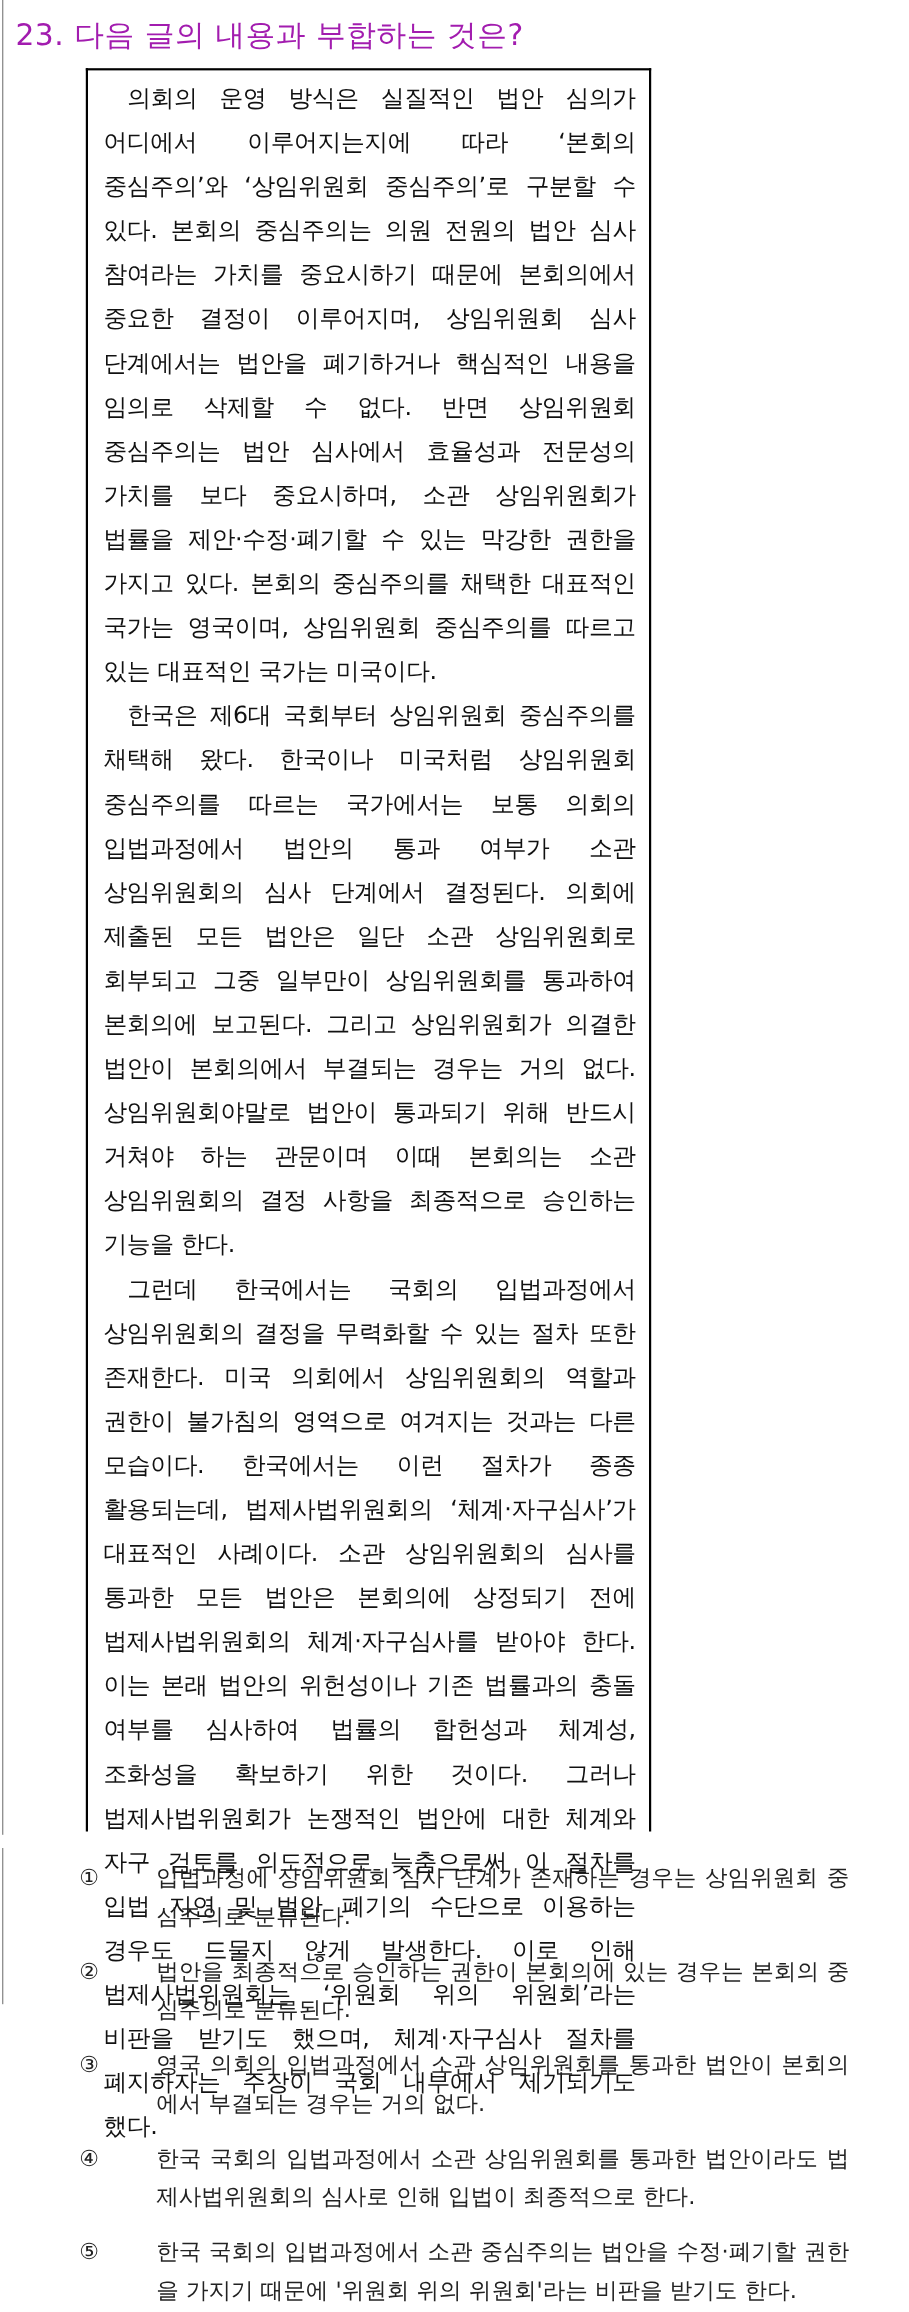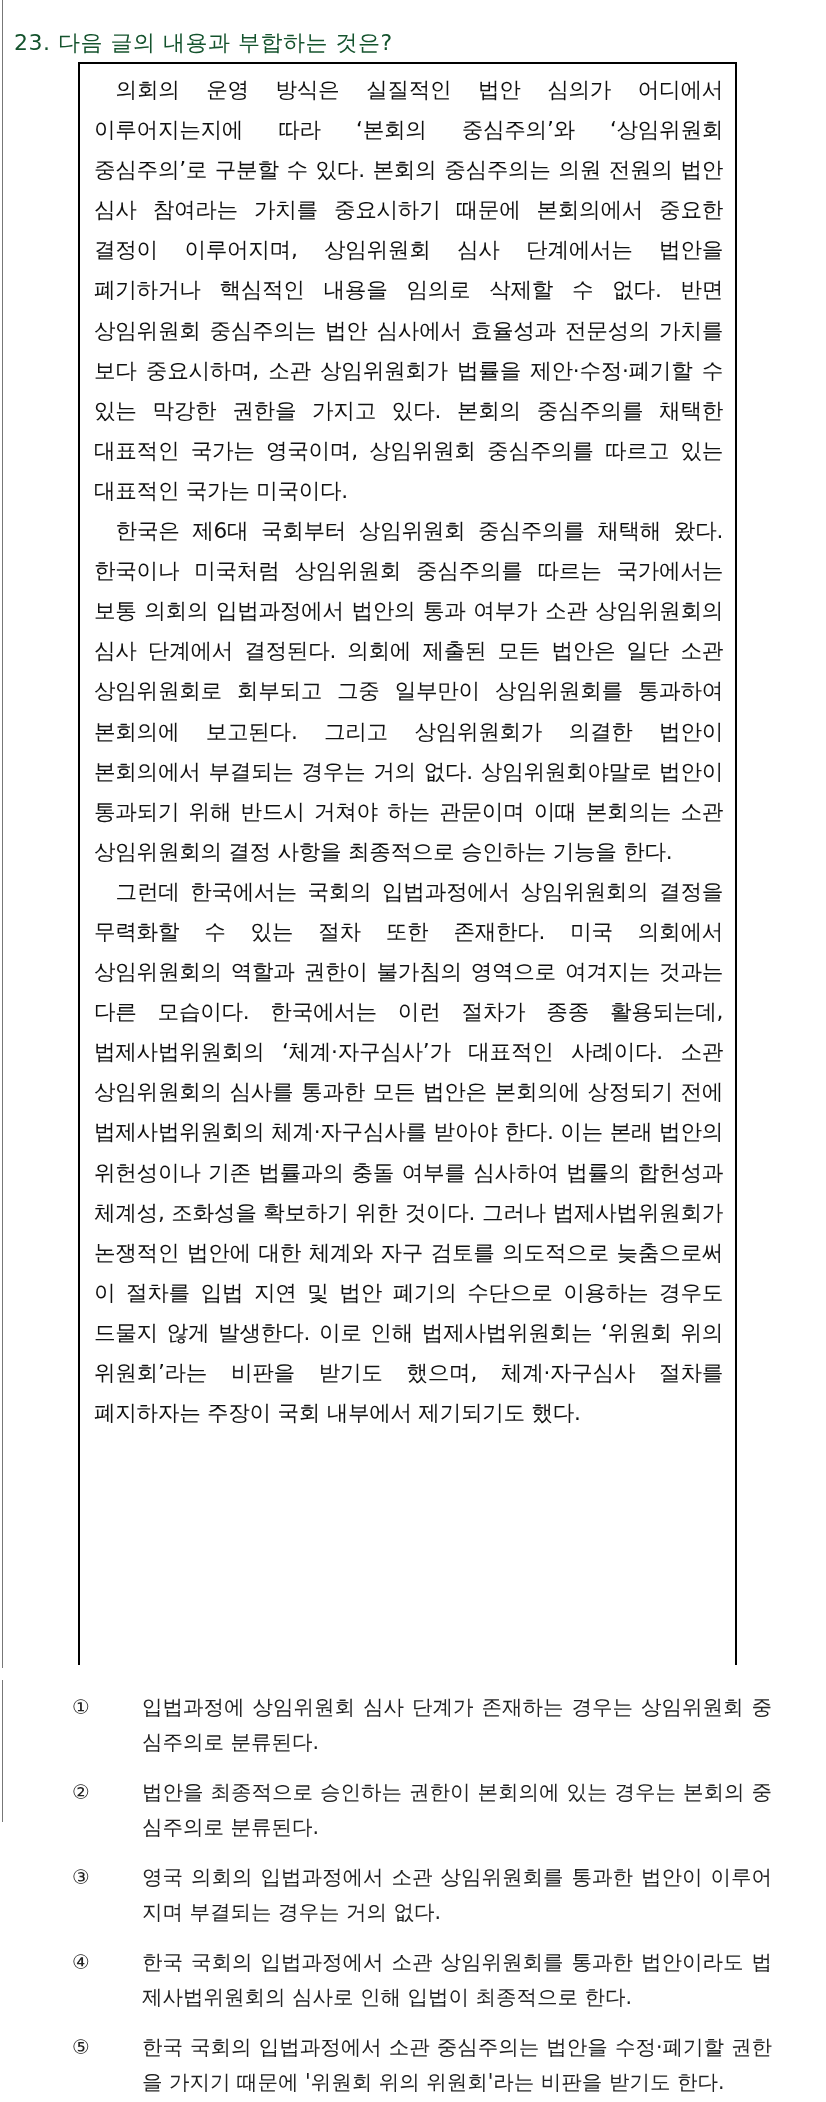--- a/index.html
+++ b/index.html
@@ -1,20 +1,20 @@
 <!DOCTYPE html>
 <html><head>
 <meta charset="utf-8">
 <style>
   html, body { margin:0; padding:0; background:#ffffff; }
   body { width:826px; height:2102px; position:relative; overflow:hidden;
          font-family:"DejaVu Sans", sans-serif; color:#111; }
   .margin-line { position:absolute; left:2px; width:1px; background:#777; }
-  .q-title { position:absolute; left:14px; top:28px; font-size:22px; letter-spacing:0.5px; color:#14532d; }
-  .passage { position:absolute; left:78px; top:62px; width:659px; height:1603px;
+  .q-title { position:absolute; left:14px; top:14px; font-size:27px; letter-spacing:0.5px; color:#a21caf; }
+  .passage { position:absolute; left:78px; top:62px; width:514px; height:1603px;
              border-top:2px solid #000; border-left:2px solid #000; border-right:2px solid #000;
              box-sizing:border-box; padding:6px 12px 0 14px; }
   .passage p { margin:0; font-size:21.6px; line-height:40.1px; text-align:justify;
                text-indent:1em; letter-spacing:-0.3px; word-break:keep-all; }
   .choices { position:absolute; left:72px; top:1690px; width:700px; }
   .choice { display:flex; margin-bottom:16px; font-size:20.5px; line-height:34.5px; color:#222; }
   .choice .num { width:38px; flex:none; font-size:20px; }
   .choice .txt { flex:1; text-align:justify;margin-left:32px; }
 </style>
 </head>
@@ -38,21 +38,21 @@
   <div class="choice">
     <span class="num">①</span>
     <span class="txt">입법과정에 상임위원회 심사 단계가 존재하는 경우는 상임위원회 중심주의로 분류된다.</span>
   </div>
   <div class="choice">
     <span class="num">②</span>
     <span class="txt">법안을 최종적으로 승인하는 권한이 본회의에 있는 경우는 본회의 중심주의로 분류된다.</span>
   </div>
   <div class="choice">
     <span class="num">③</span>
-    <span class="txt">영국 의회의 입법과정에서 소관 상임위원회를 통과한 법안이 이루어지며 부결되는 경우는 거의 없다.</span>
+    <span class="txt">영국 의회의 입법과정에서 소관 상임위원회를 통과한 법안이 본회의에서 부결되는 경우는 거의 없다.</span>
   </div>
   <div class="choice">
     <span class="num">④</span>
     <span class="txt">한국 국회의 입법과정에서 소관 상임위원회를 통과한 법안이라도 법제사법위원회의 심사로 인해 입법이 최종적으로 한다.</span>
   </div>
   <div class="choice">
     <span class="num">⑤</span>
     <span class="txt">한국 국회의 입법과정에서 소관 중심주의는 법안을 수정·폐기할 권한을 가지기 때문에 '위원회 위의 위원회'라는 비판을 받기도 한다.</span>
   </div>
 </div>

